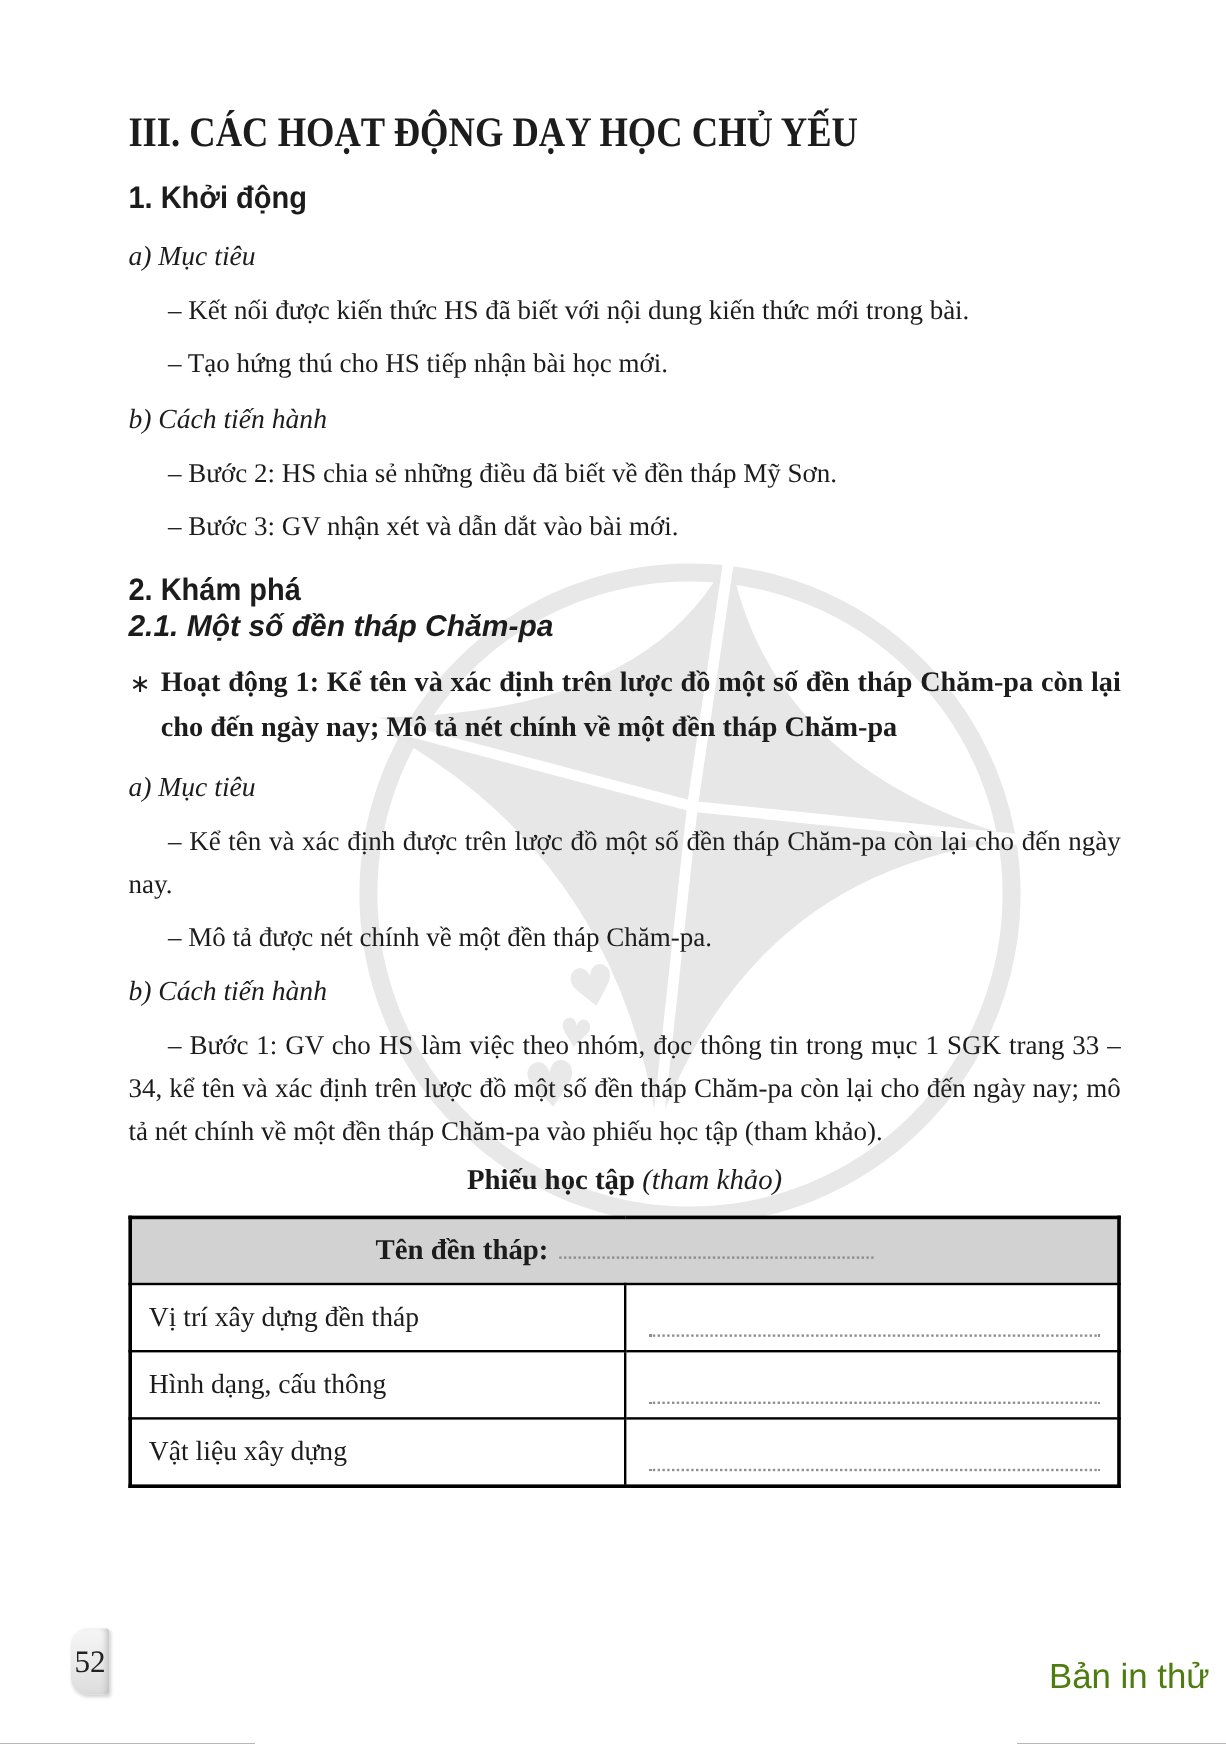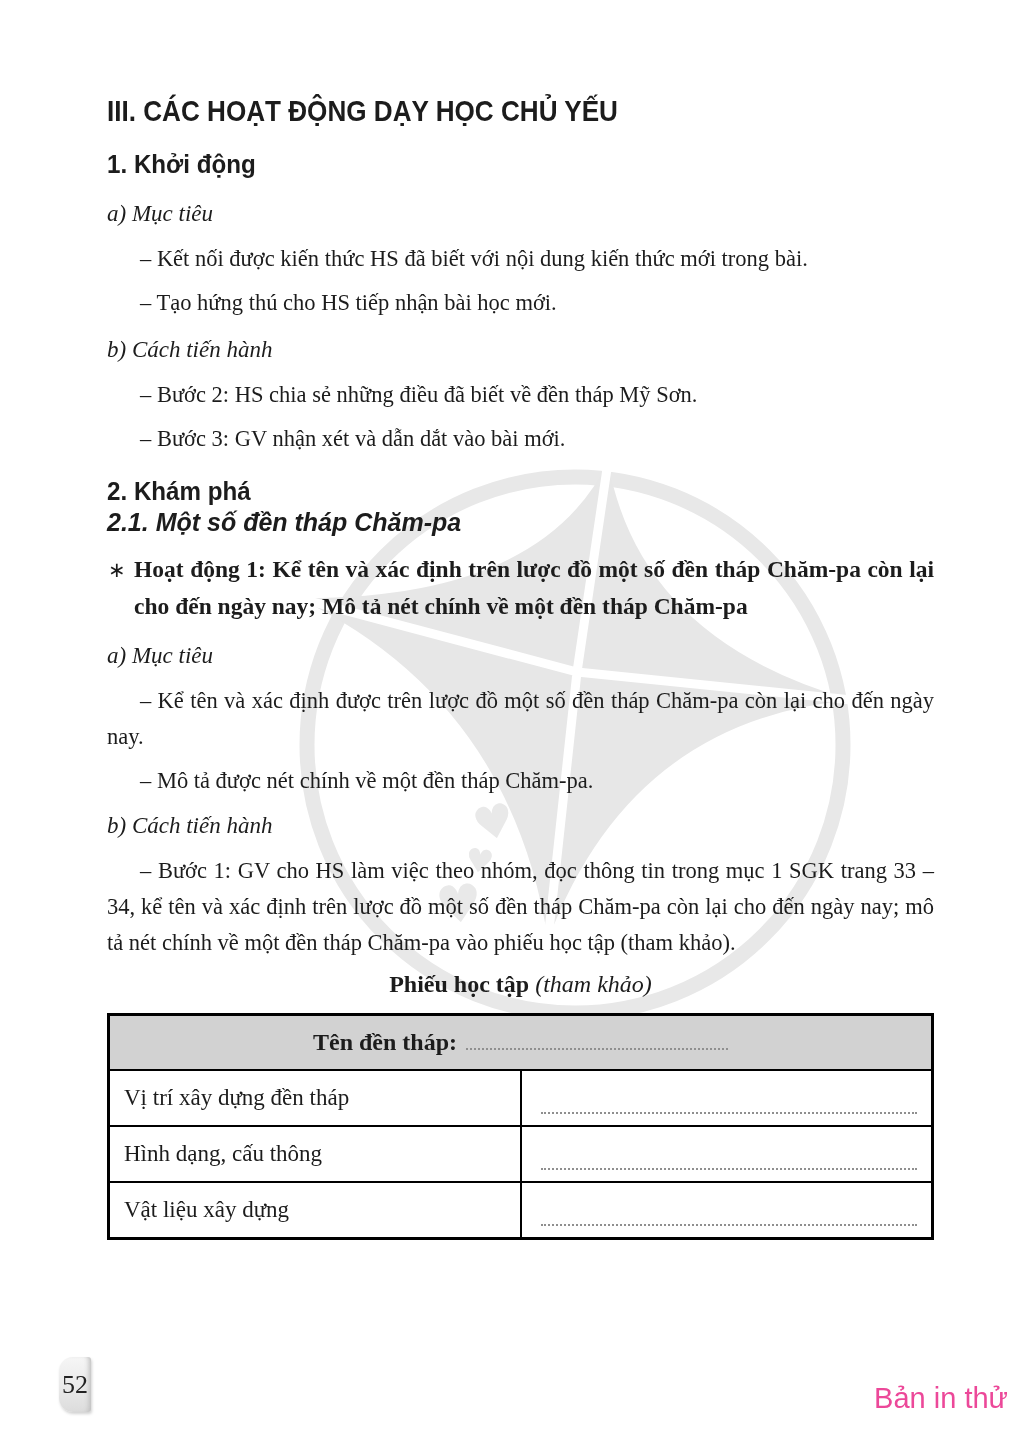--- a/index.html
+++ b/index.html
@@ -15,22 +15,22 @@
   .watermark{
     position:absolute;left:0;top:0;width:1022px;height:1453px;
     z-index:0;pointer-events:none;
   }
   .content{
     position:relative;z-index:1;
     padding:94px 88px 0 107px;
   }
   .h1{
     margin:0 0 22px 0;
-    font-family:Liberation Sans, sans-serif;
-    font-weight:700;font-size:30px;line-height:34px;
+    font-family:Liberation Serif, serif;
+    font-weight:700;font-size:35px;line-height:34px;
     white-space:nowrap;
   }
   .h1 > span{display:inline-block;transform:scaleX(0.87);transform-origin:left center;}
   .h2{
     margin:0 0 20px 0;
     font-family:"Liberation Sans", sans-serif;
     font-weight:700;font-size:26px;line-height:29px;
     white-space:nowrap;
   }
   .h2 > span{display:inline-block;transform:scaleX(0.93);transform-origin:left center;}
@@ -105,21 +105,21 @@
     width:32px;height:55px;
     background:linear-gradient(180deg,#f6f6f6 0%,#e9e9e9 55%,#dcdcdc 100%);
     border-radius:14px 3px 3px 14px;
     box-shadow:inset -5px 0 5px -3px #bdbdbd, 1px 2px 3px rgba(0,0,0,0.18);
     display:flex;align-items:center;justify-content:center;
     font-size:26px;color:#222;
   }
   .print-label{
     position:absolute;right:14px;top:1382px;z-index:2;
     font-family:"Liberation Sans", sans-serif;
-    font-size:29px;color:#ec4899;
+    font-size:29px;color:#4d7c0f;
   }
 </style>
 </head>
 <body>
 
 <div class="page">
 
   <svg class="watermark" viewBox="0 0 1022 1453" xmlns="http://www.w3.org/2000/svg" aria-hidden="true">
     <circle cx="575" cy="745" r="268" fill="none" stroke="#e8e8e8" stroke-width="15"></circle>
     <path d="M608,462 Q640,640 852,700 Q630,720 548,940 Q510,700 298,598 Q540,600 608,462 Z" fill="#e7e7e7"></path>

